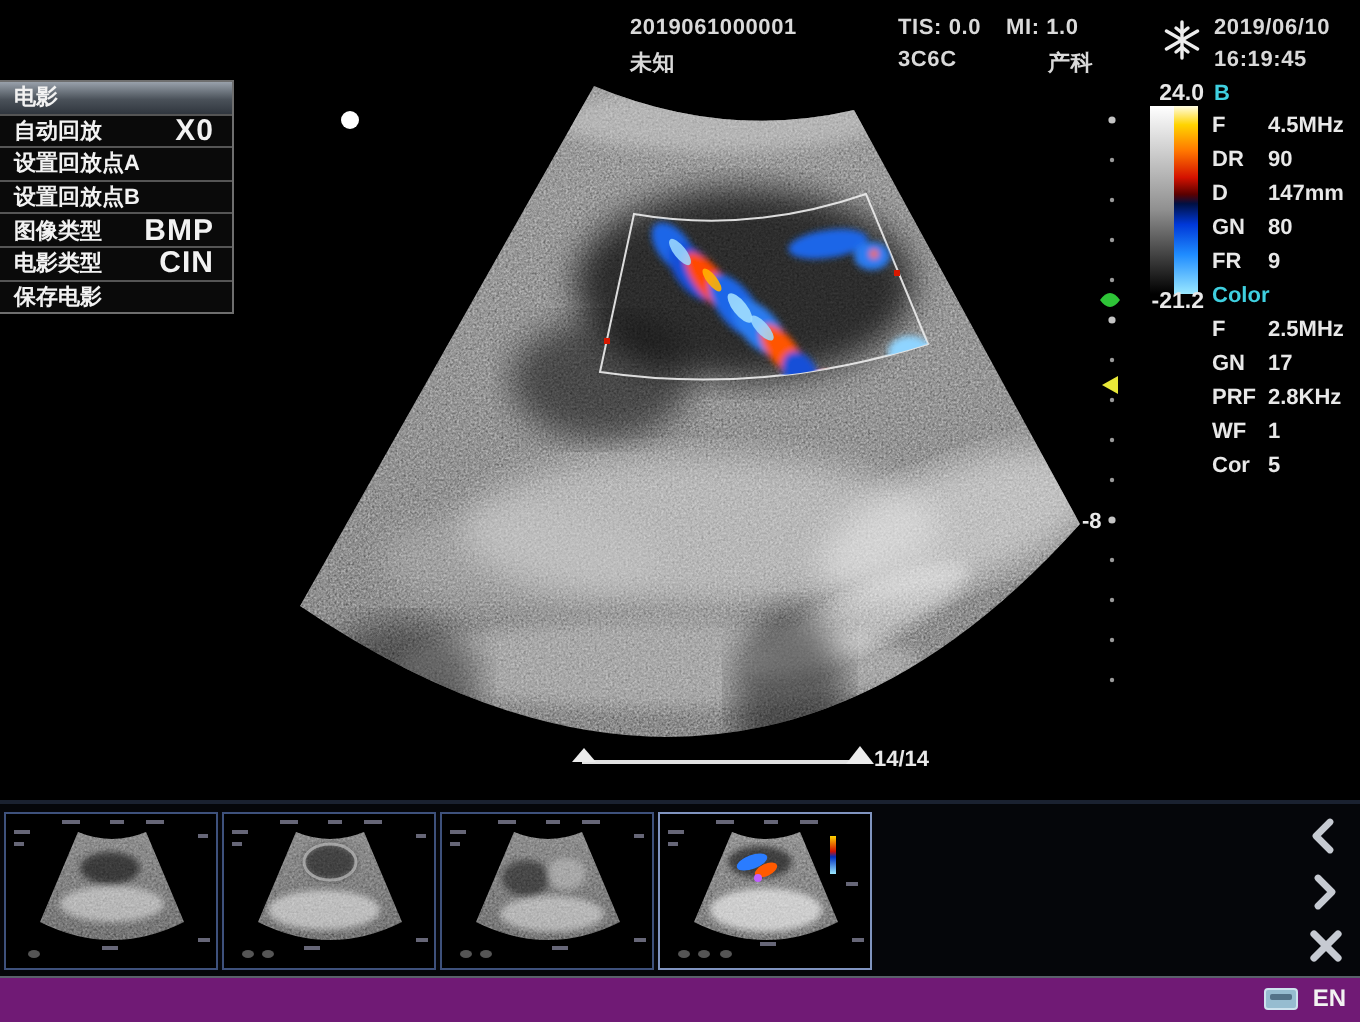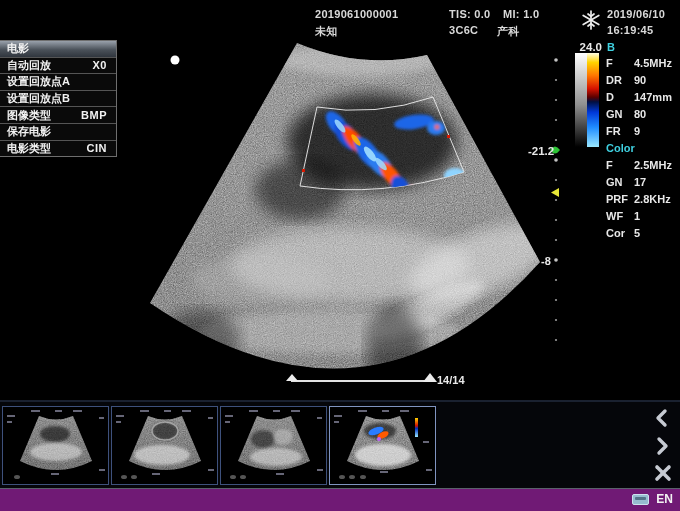--- a/index.html
+++ b/index.html
@@ -10,25 +10,25 @@
   .tb{position:absolute;color:#d9d9d9;font-size:11px;font-weight:bold;white-space:nowrap;letter-spacing:.3px;text-align:right;}
   #freeze-wrap{position:absolute;left:581px;top:8px;}
   
   #cine-menu{position:absolute;left:0;top:40px;width:117px;z-index:9;background:#0a0a0a;
              border:1px solid #6e6e6e;border-left:none;box-sizing:border-box;}
   .menu-row{display:flex;justify-content:space-between;align-items:center;height:15.6px;
             padding:0 9px 0 7px;border-bottom:1px solid #555;color:#f2f2f2;
             font-size:11px;font-weight:bold;cursor:default;}
   .menu-row:last-child{border-bottom:none;}
   .menu-row.header{background:linear-gradient(#99a1ab,#4a5159 55%,#30363e);}
-  .menu-val{font-size:11px;letter-spacing:.5px;}
+  .menu-val{font-size:15px;letter-spacing:.5px;}
   
   .rp{position:absolute;color:#e8e8e8;font-size:11px;font-weight:bold;white-space:nowrap;z-index:3;}
   #scale-max{left:556px;top:41px;width:46px;text-align:right;font-size:11.5px;}
-  #scale-min{left:528px;top:145px;width:52px;text-align:left;font-size:11.5px;}
+  #scale-min{left:550px;top:145px;width:52px;text-align:right;font-size:11.5px;}
   #b-label{left:607px;top:41px;color:#3fd0e0;}
   #gray-bar{position:absolute;left:575px;top:53px;width:12px;height:94px;z-index:3;
             background:linear-gradient(#ffffff,#909090 55%,#000);}
   #color-bar{position:absolute;left:587px;top:53px;width:12px;height:94px;z-index:3;
              background:linear-gradient(#fffde2 0%,#ffd400 10%,#ff7600 24%,#d41200 38%,#5a0000 47%,
                          #001042 52%,#0038d8 63%,#1f8cff 79%,#9ae8ff 100%);}
   #b-params{left:606px;top:57px;}
   #color-label{left:606px;top:142px;color:#3fd0e0;}
   #color-params{left:606px;top:159px;}
   .prow{height:17px;}
@@ -57,21 +57,21 @@
 </head>
 <body>
 
 <div class="abs" style="left:0;top:0;width:680px;height:40px;background:#000;">
   <span class="tb" style="left:315px;top:8px">2019061000001</span>
   <span class="tb" style="left:449px;top:8px">TIS: 0.0</span>
   <span class="tb" style="left:503px;top:8px">MI: 1.0</span>
   <span class="tb" style="left:607px;top:8px">2019/06/10</span>
   <span class="tb" style="left:315px;top:24px">未知</span>
   <span class="tb" style="left:449px;top:24px">3C6C</span>
-  <span class="tb" style="left:497px;top:24px">产科</span>
+  <span class="tb" style="left:524px;top:24px">产科</span>
   <span class="tb" style="left:607px;top:24px">16:19:45</span>
   <span id="freeze-wrap">
     <svg width="20" height="24" viewBox="-10 -12 20 24">
       <g stroke="#ececec" stroke-width="1.7" stroke-linecap="round" fill="none">
         <line x1="0" y1="-9" x2="0" y2="9"></line>
         <line x1="-7.8" y1="-4.5" x2="7.8" y2="4.5"></line>
         <line x1="-7.8" y1="4.5" x2="7.8" y2="-4.5"></line>
         <path d="M-3,-6 L0,-3.6 L3,-6"></path>
           <path d="M-3,6 L0,3.6 L3,6"></path>
       </g>
@@ -205,26 +205,26 @@
   </div>
   <div class="menu-row">
     <span>设置回放点B</span>
     <span class="menu-val"></span>
   </div>
   <div class="menu-row">
     <span>图像类型</span>
     <span class="menu-val">BMP</span>
   </div>
   <div class="menu-row">
+    <span>电影类型</span>
+    <span class="menu-val">CIN</span>
+  </div>
+  <div class="menu-row">
     <span>保存电影</span>
     <span class="menu-val"></span>
-  </div>
-  <div class="menu-row">
-    <span>电影类型</span>
-    <span class="menu-val">CIN</span>
   </div>
 </div>
 
 <span class="rp" id="scale-max">24.0</span>
 <span class="rp" id="b-label">B</span>
 <div id="gray-bar"></div>
 <div id="color-bar"></div>
 <span class="rp" id="scale-min">-21.2</span>
 
 <div class="rp" id="b-params">

